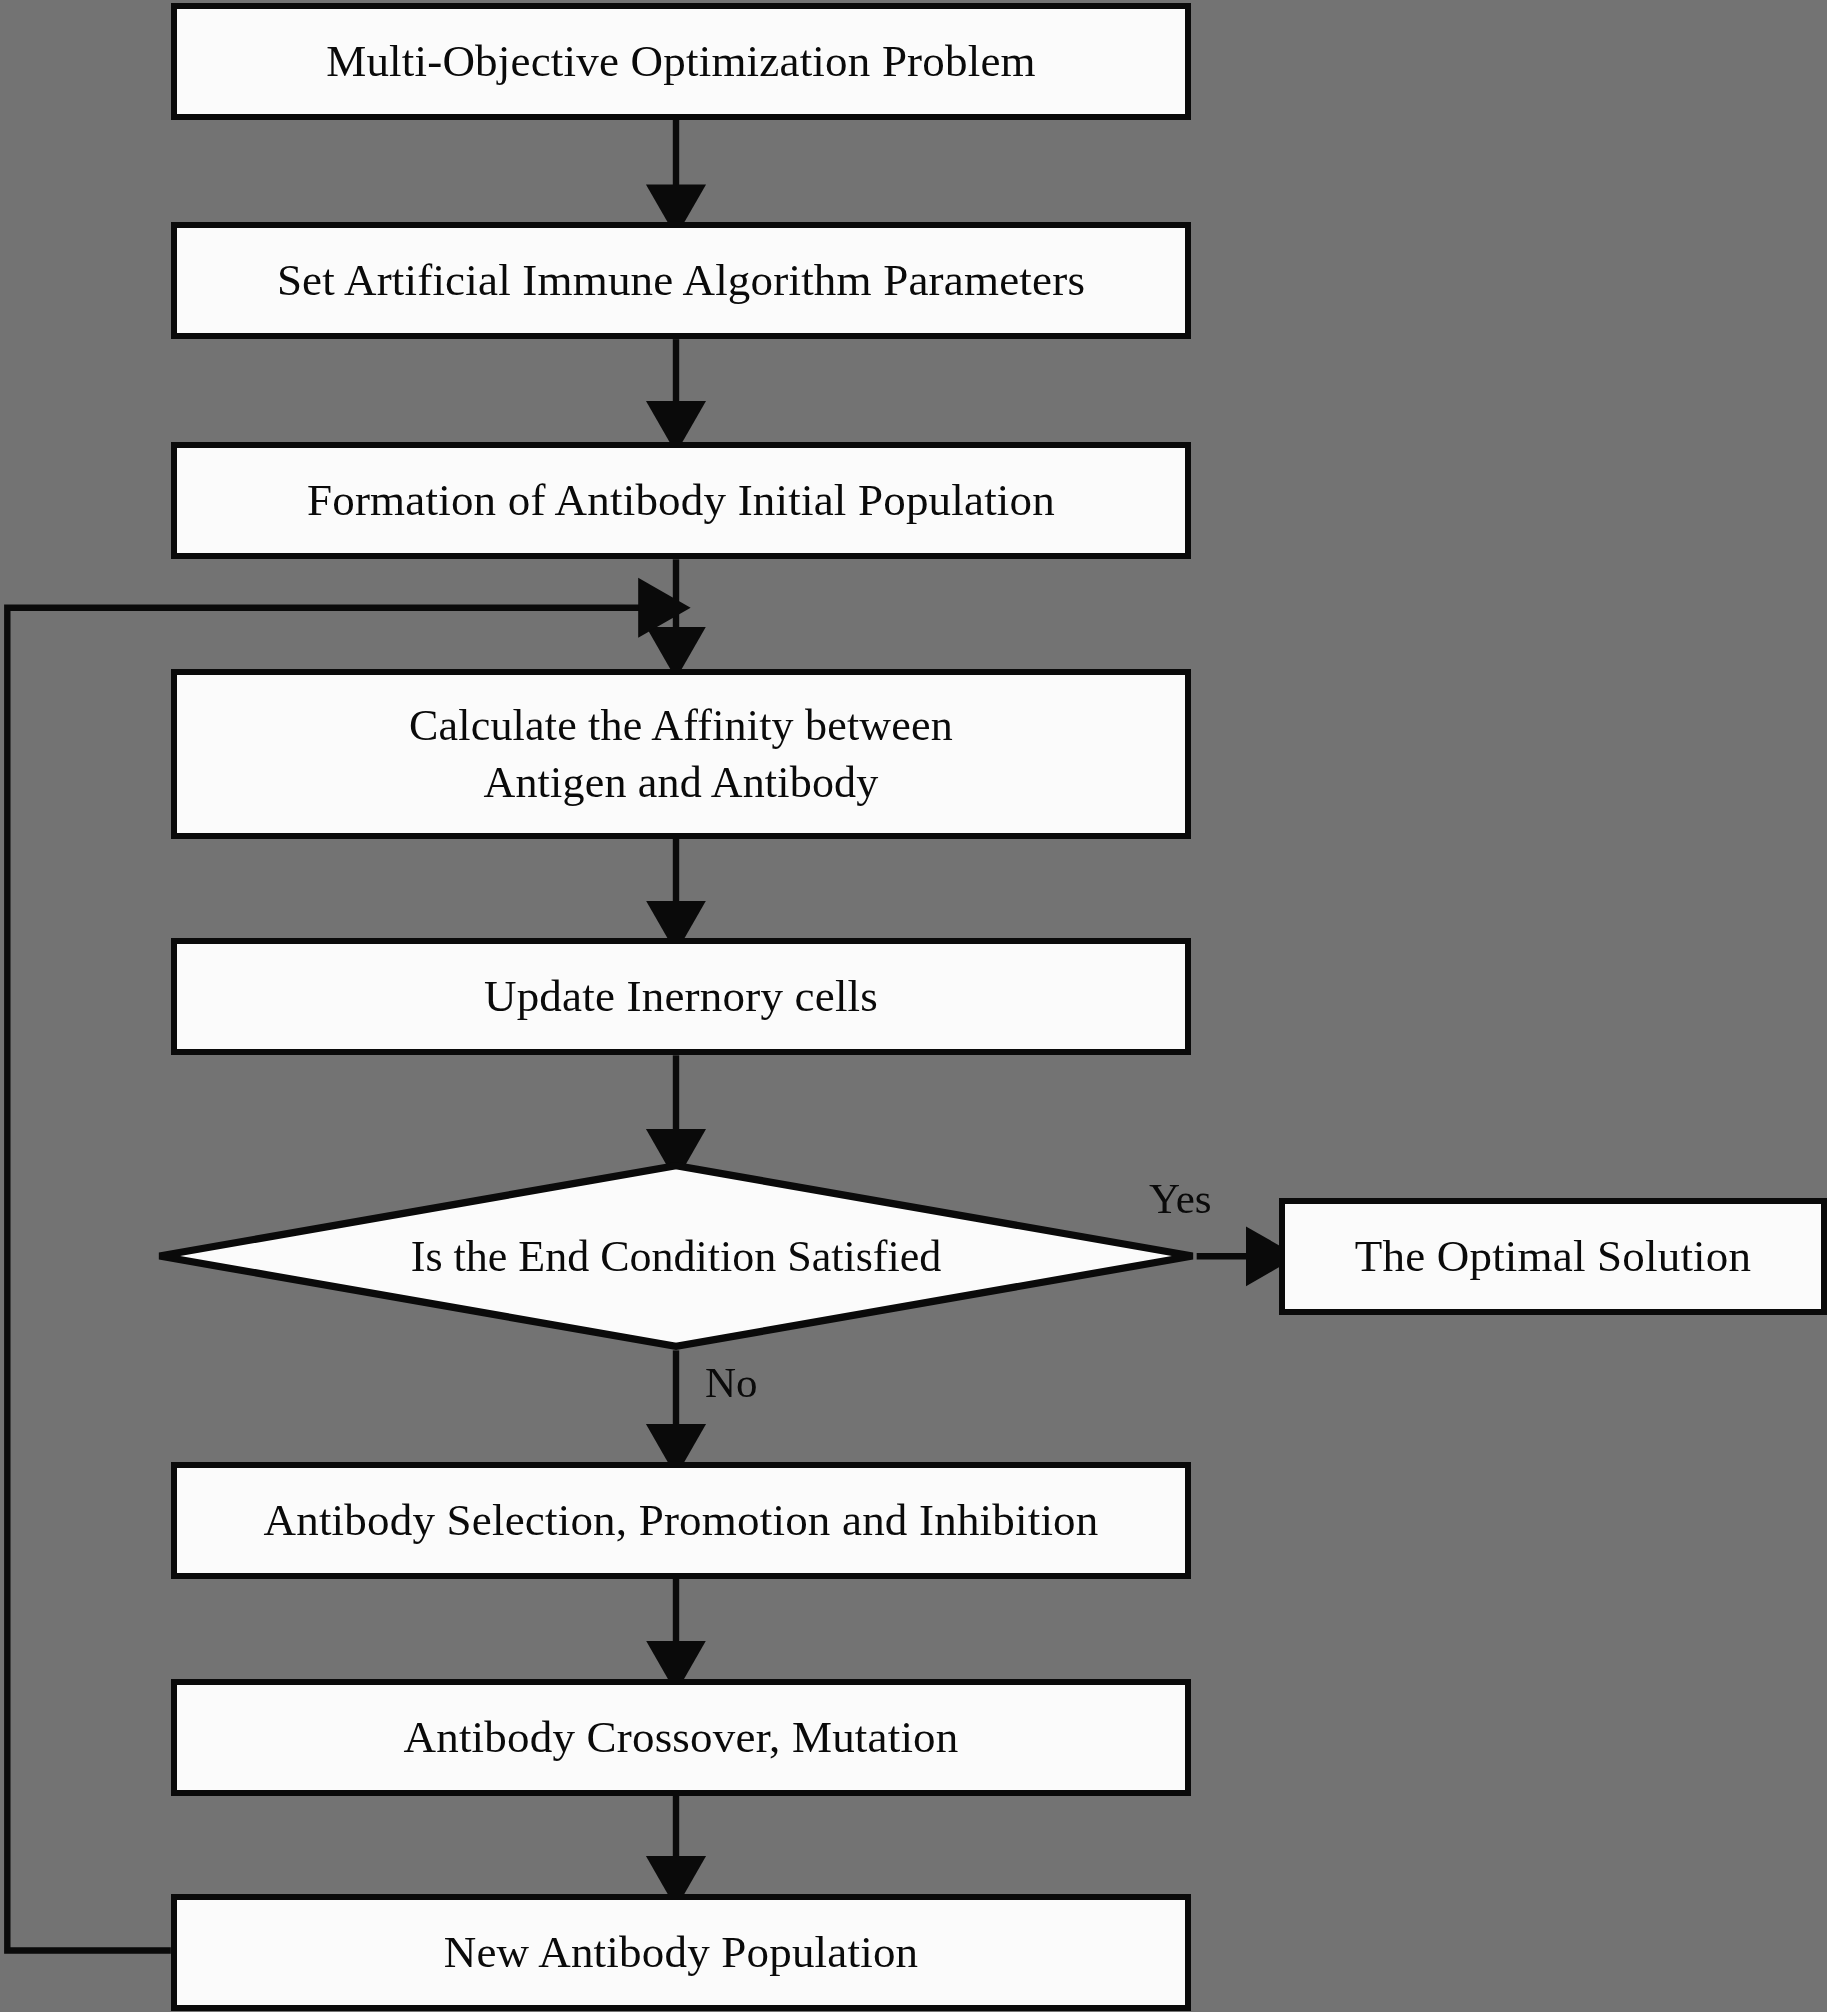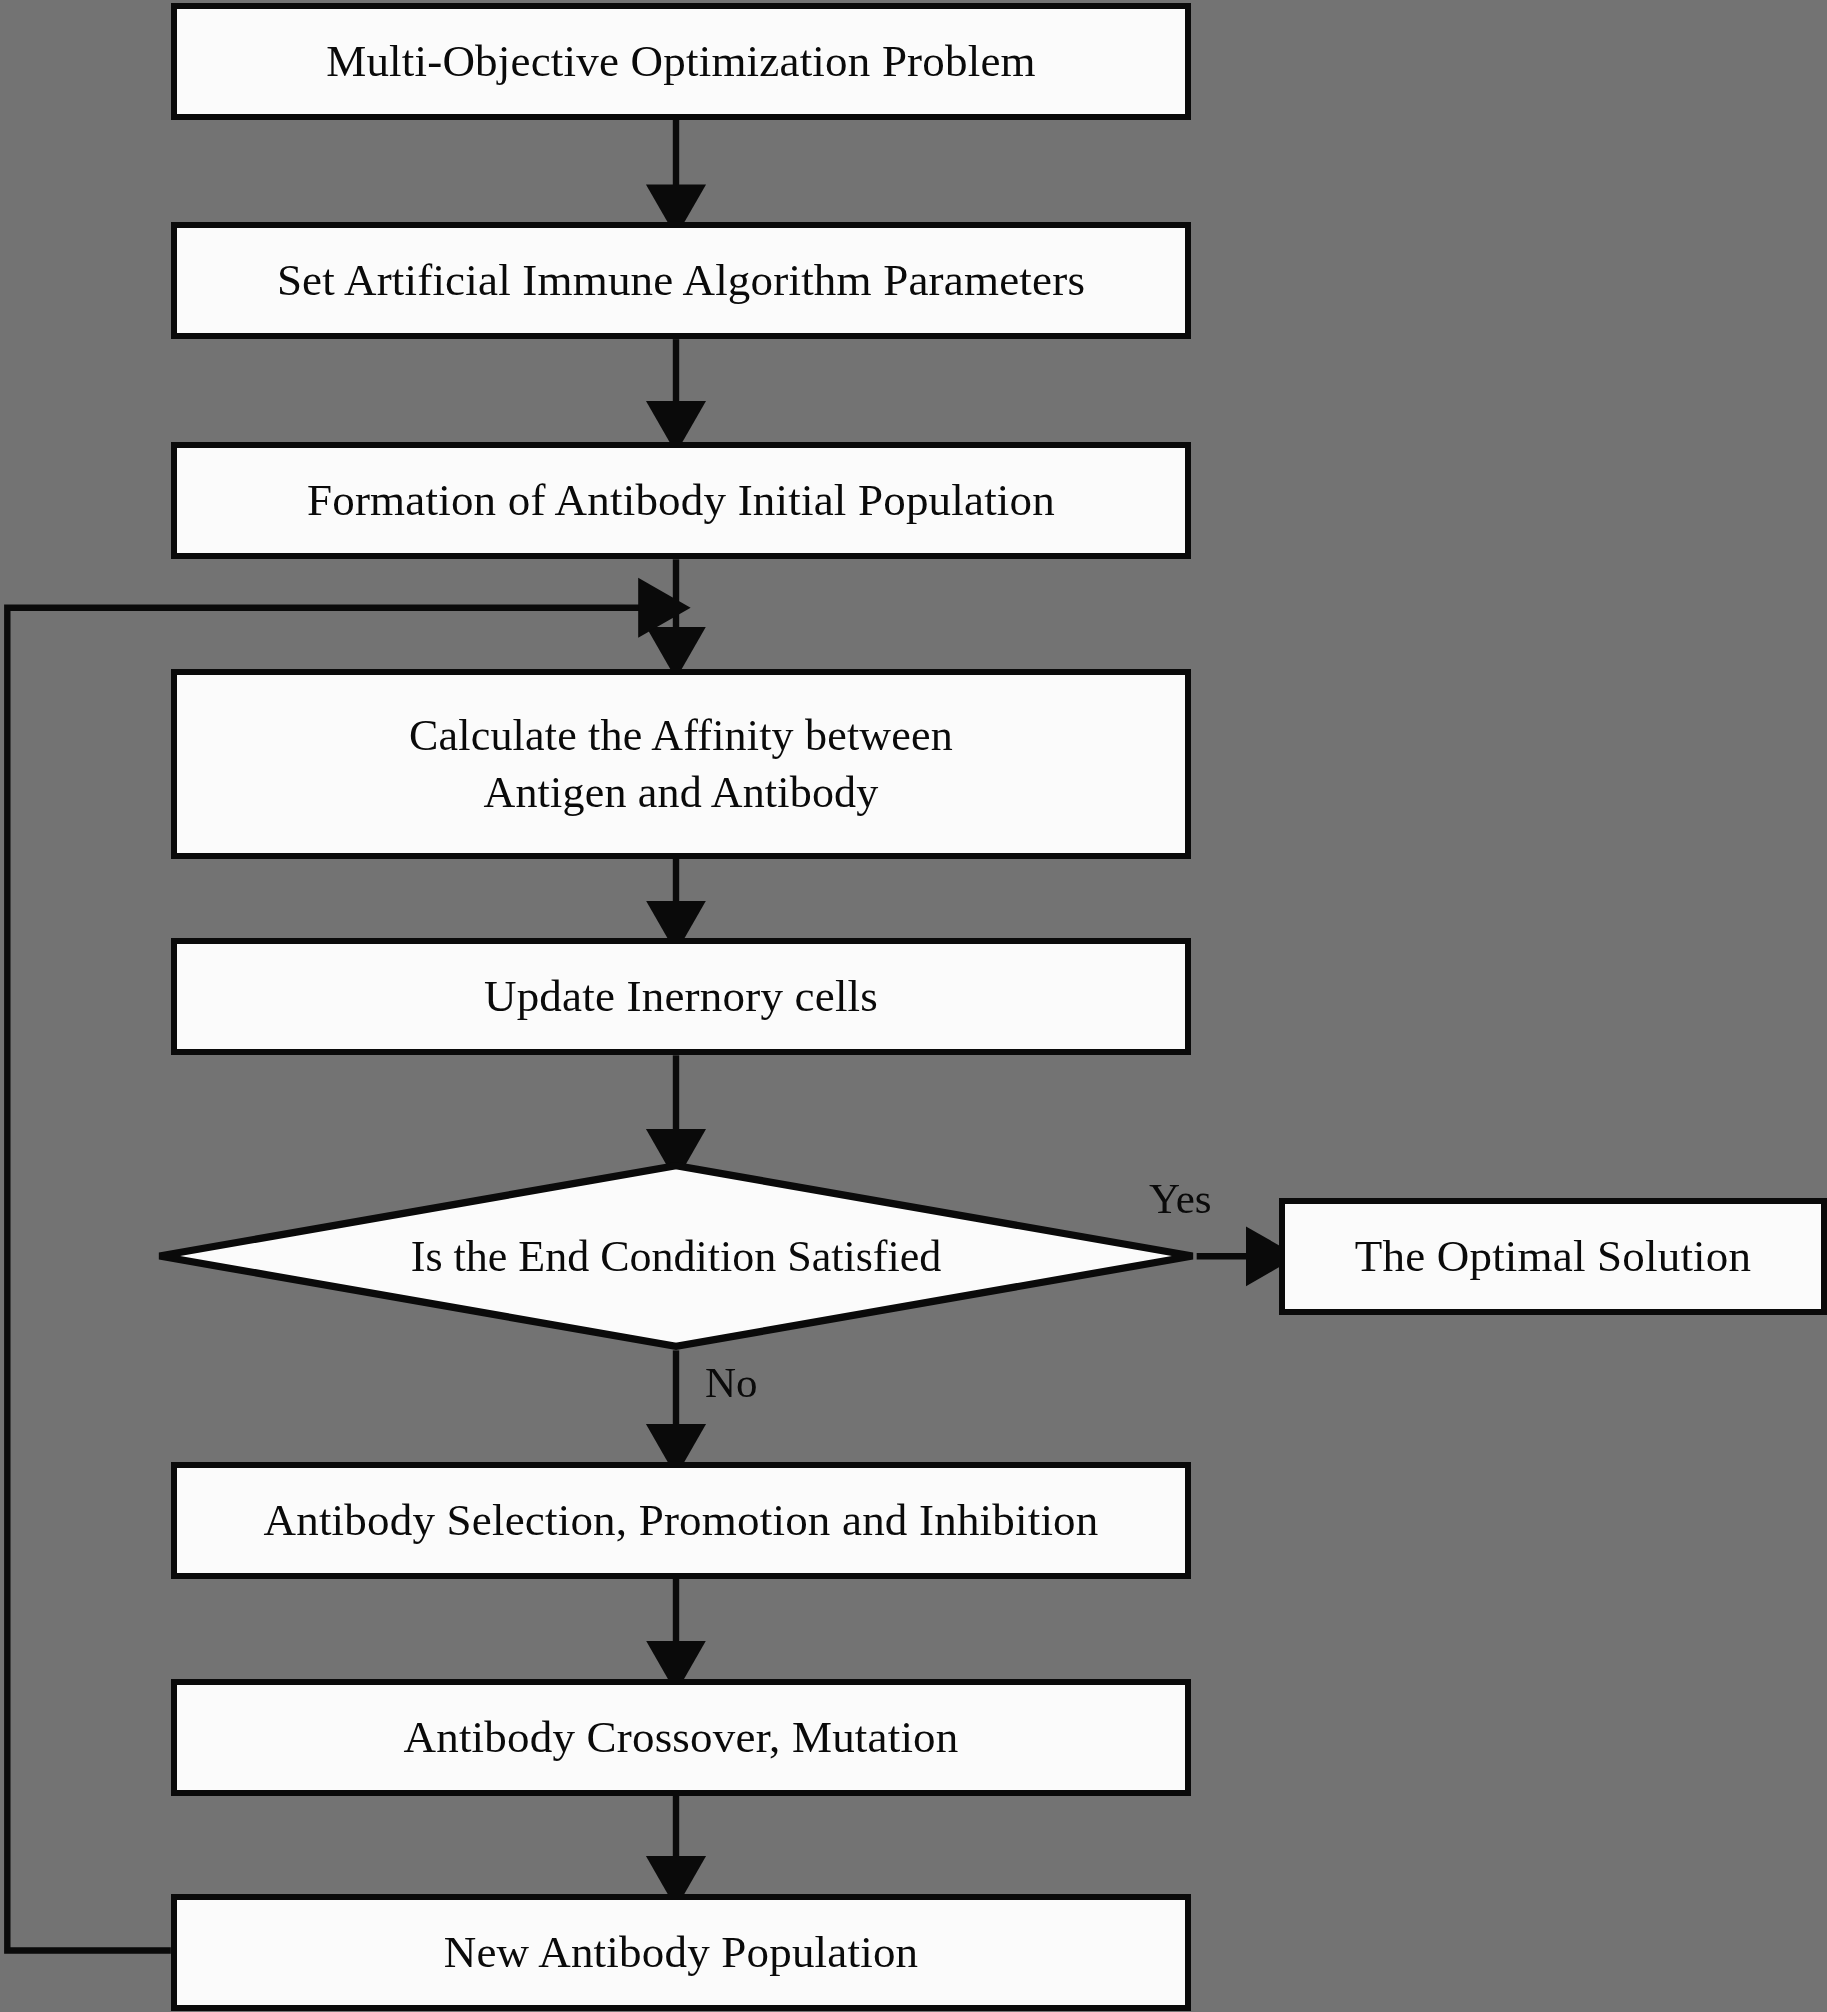--- a/index.html
+++ b/index.html
@@ -113,21 +113,21 @@
   </div>
 
   <div class="node" style="left:171px; top:442px; width:1020px; height:117px;">
     <span class="label">Formation of Antibody Initial Population</span>
   </div>
 
   <div class="node" style="left:171px; top:222px; width:1020px; height:117px;">
     <span class="label">Set Artificial Immune Algorithm Parameters</span>
   </div>
 
-  <div class="node two-line" style="left:171px; top:669px; width:1020px; height:190px;">
+  <div class="node two-line" style="left:171px; top:669px; width:1020px; height:170px;">
     <span class="label">Calculate the Affinity between
 Antigen and Antibody</span>
   </div>
 
   <div class="node" style="left:171px; top:938px; width:1020px; height:117px;">
     <span class="label">Update Inernory cells</span>
   </div>
 
   <div class="diamond-wrap" style="left:155px; top:1162px; width:1042px; height:188px;">
     <svg width="1042" height="188" viewBox="0 0 1140 206" xmlns="http://www.w3.org/2000/svg">

